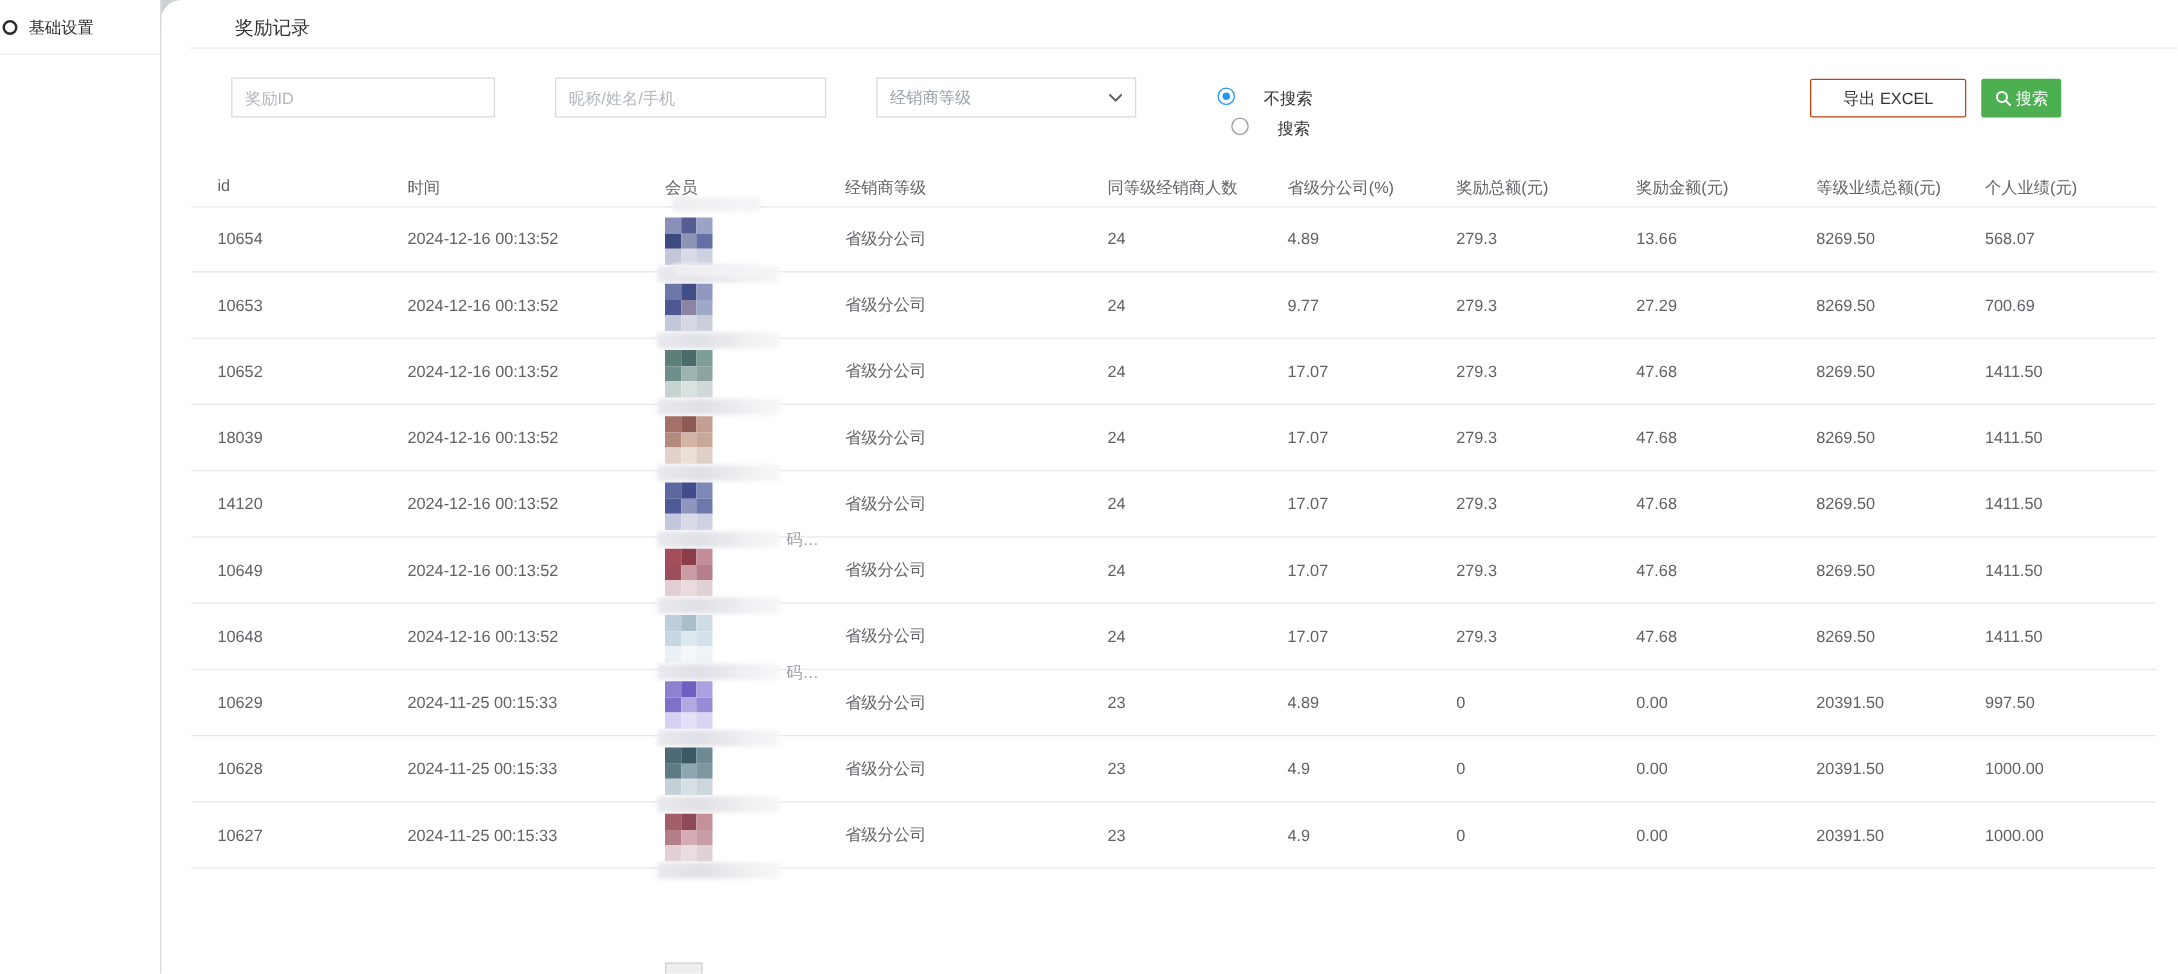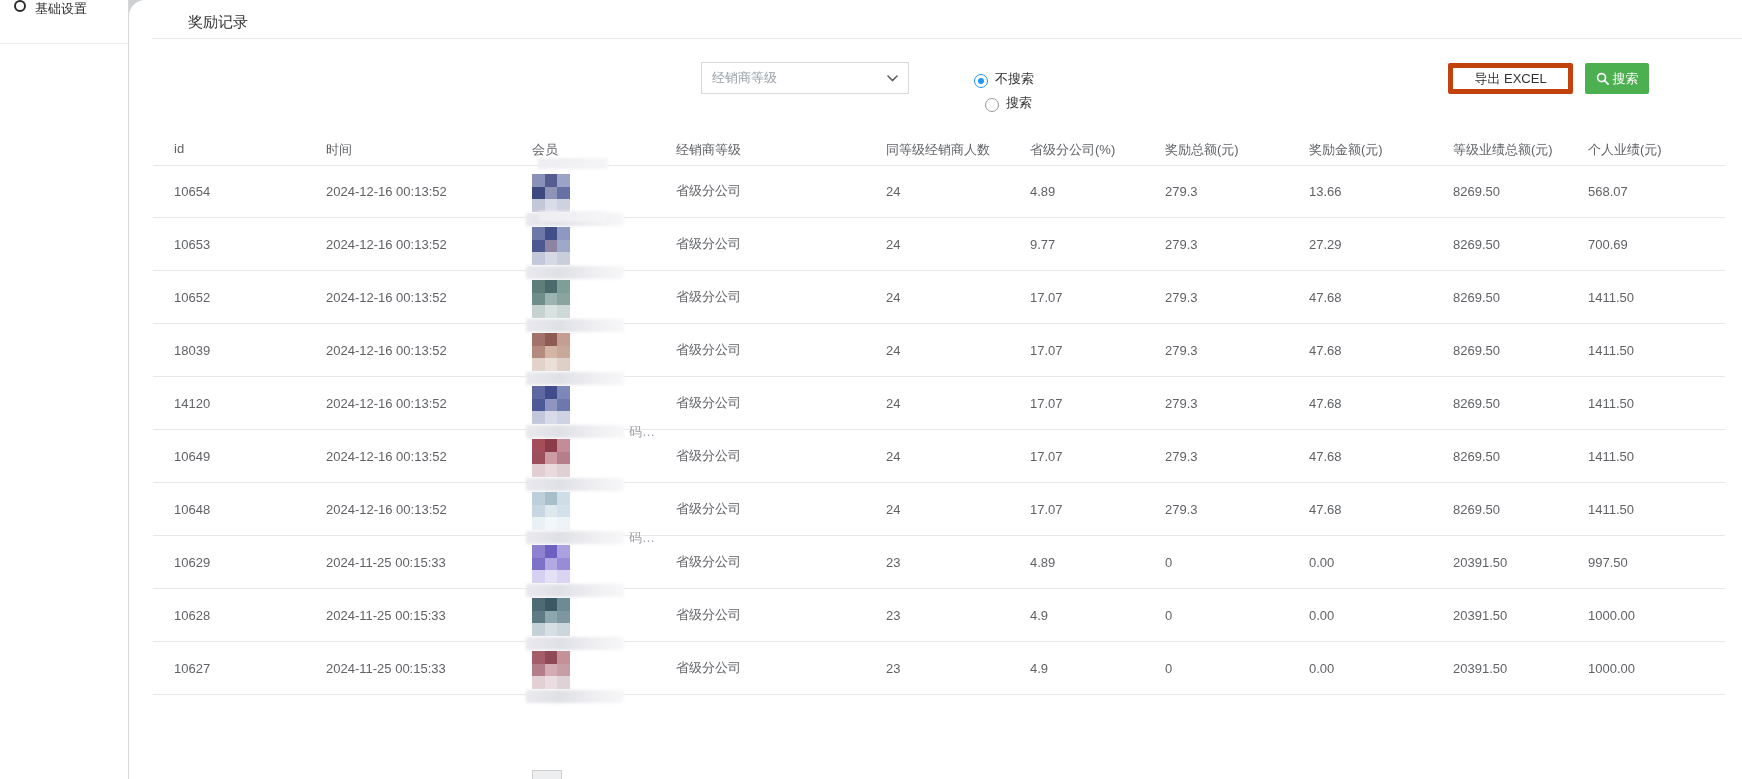--- a/index.html
+++ b/index.html
@@ -1,49 +1,49 @@
 <!DOCTYPE html>
 <html><head>
 <meta charset="utf-8">
 <style>
   * { margin:0; padding:0; box-sizing:border-box; }
   html,body { width:1742px; height:779px; background:#fff; font-family:"Liberation Sans","DejaVu Sans",sans-serif; overflow:hidden; }
   .stage { position:relative; width:1742px; height:779px; background:#fff; }
 
   
   .sidebar { position:absolute; left:0; top:0; width:129px; height:779px; background:#fff; border-right:1px solid #d8d8d8; z-index:3; }
-  .side-item { position:relative; height:44px; display:flex; gap:9px; padding-left:14px; border-bottom:1px solid #ececec; cursor:pointer; background:#fff; }
+  .side-item { position:relative; height:44px; display:flex; align-items:center; gap:9px; padding-left:2px; border-bottom:1px solid #ececec; cursor:pointer; background:#fff; }
   .circle-icon { width:12px; height:12px; border:2px solid #2b2b2b; border-radius:50%; flex:0 0 auto; }
   .side-label { font-size:13px; color:#2b2b2b; white-space:nowrap; }
 
   
   .corner-bg { position:absolute; left:129px; top:0; width:28px; height:28px; background:#cdd0d3; z-index:1; }
   .main { position:absolute; left:129px; top:0; width:1613px; height:779px; background:#fff; border-top-left-radius:16px; z-index:2; }
 
   .page-title { position:absolute; left:59px; top:13px; font-size:15px; color:#303133; }
   .title-divider { position:absolute; left:23px; right:0; top:38px; height:1px; background:#e9e9e9; }
 
   
   .txt-input { position:absolute; top:62px; height:32px; border:1px solid #d9d9d9; background:#fff; padding:0 10px; font-size:13px; color:#333; outline:none; font-family:inherit; }
   .txt-input::placeholder { color:#b3b7bd; }
   #f-reward-id { left:56px; width:211px; }
   #f-member { left:315px; width:217px; }
   .sel-wrap { position:absolute; left:572px; top:62px; width:208px; height:32px; border:1px solid #d9d9d9; background:#fff; display:flex; align-items:center; justify-content:space-between; padding:0 10px; cursor:pointer; }
   .sel-text { font-size:13px; color:#9aa0a8; }
 
-  .radio-row { position:absolute; display:flex; align-items:flex-end; gap:7px; cursor:pointer; }
+  .radio-row { position:absolute; display:flex; align-items:flex-start; gap:23px; cursor:pointer; }
   #radio1 { left:845px; top:70px; }
   #radio2 { left:856px; top:94px; }
   .radio-dot { width:14px; height:14px; border-radius:50%; border:1px solid #2196f3; position:relative; background:#fff; }
   .radio-dot.on::after { content:""; position:absolute; left:3px; top:3px; width:6px; height:6px; border-radius:50%; background:#2196f3; }
   .radio-dot.off { border-color:#9a9a9a; }
   .radio-label { font-size:13px; color:#333; }
 
   .date-btn { position:absolute; left:951px; top:62px; width:305px; height:32px; background:#26b9cc; border:none; color:#fff; font-size:13.5px; font-weight:bold; display:flex; align-items:center; justify-content:center; gap:7px; cursor:pointer; font-family:inherit; }
-  .excel-btn { position:absolute; left:1319px; top:63px; width:125px; height:31px; background:#fff; border:5px solid #c2410c; border-radius:2px; font-size:13px; color:#333; cursor:pointer; font-family:inherit; }
+  .excel-btn { position:absolute; left:1319px; top:63px; width:125px; height:31px; background:#fff; border:1px solid #c2410c; border-radius:2px; font-size:13px; color:#333; cursor:pointer; font-family:inherit; }
   .search-btn { position:absolute; left:1456px; top:63px; width:64px; height:31px; background:#4caf50; border:none; border-radius:2px; color:#fff; font-size:13px; display:flex; align-items:center; justify-content:center; gap:4px; cursor:pointer; font-family:inherit; }
 
   
   .thead { position:absolute; left:24px; top:137px; width:1572px; height:28px; }
   .tbody { position:absolute; left:24px; top:165px; width:1572px; }
   .hcell, .cell { position:absolute; font-size:13px; color:#606266; white-space:nowrap; }
   .hcell { top:4px; }
   .thead-divider { position:absolute; left:24px; top:165px; width:1572px; height:1px; background:#e8e8e8; }
   .trow { position:relative; height:53px; border-bottom:1px solid #e8e8e8; }
   .cell { top:50%; transform:translateY(-50%); }
@@ -70,20 +70,22 @@
       <span class="side-label">基础设置</span>
     </div>
   </div>
 
   <div class="corner-bg"></div>
 
   <div class="main">
     <div class="page-title">奖励记录</div>
     <div class="title-divider"></div>
 
+    <input id="f-reward-id" class="txt-input" type="text" placeholder="奖励ID" style="">
+    <input id="f-member" class="txt-input" type="text" placeholder="昵称/姓名/手机" style="">
 
     <div class="sel-wrap">
       <span class="sel-text">经销商等级</span>
       <svg width="11" height="7" viewBox="0 0 11 7">
           <path d="M1 1 L5.5 5.5 L10 1" fill="none" stroke="#606266" stroke-width="1.6" stroke-linecap="round"></path>
         </svg>
     </div>
 
     <div class="radio-row" id="radio1">
       <span class="radio-dot on"></span>

